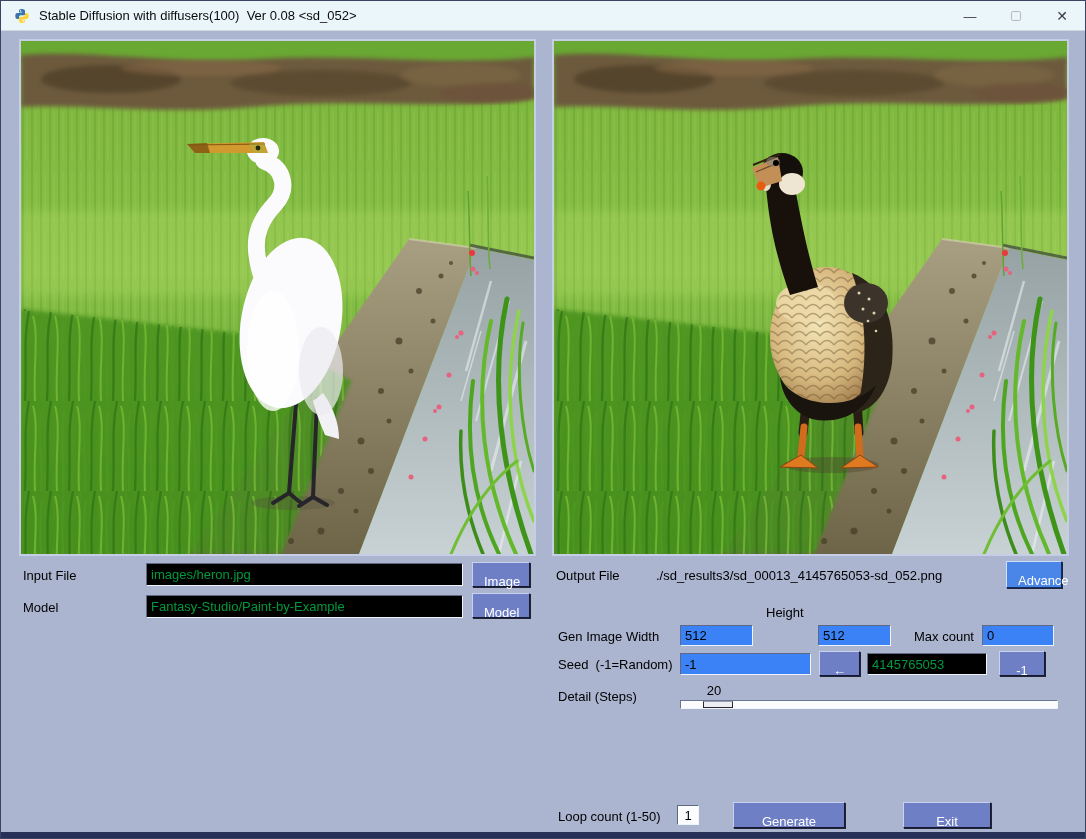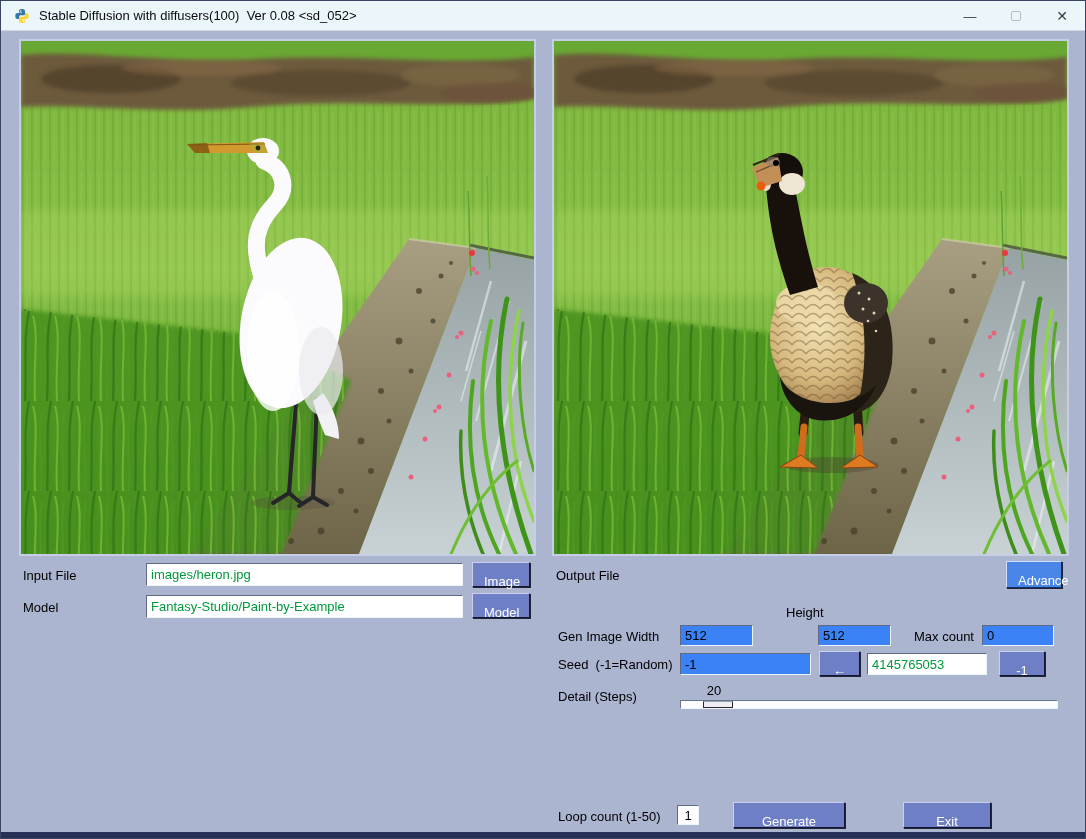--- a/index.html
+++ b/index.html
@@ -32,21 +32,21 @@
     position:absolute;top:38px;width:517px;height:517px;
     border:2px solid #c6cee6;background:#7fb63e;
   }
   .img-frame svg{display:block;width:513px;height:513px;}
   .frame-left{left:18px;}
   .frame-right{left:551px;}
   
   .lbl{position:absolute;font-size:13px;color:#000;line-height:15px;white-space:pre;}
   .tk-entry{
     position:absolute;font-family:"Liberation Sans",sans-serif;font-size:13px;
-    background:#ffffff;color:#009a3c;
+    background:#000000;color:#009a3c;
     border:1px solid;border-color:#5f6a82 #eef4fc #eef4fc #5f6a82;
     padding:2px 4px;outline:none;
   }
   .tk-entry.light{background:#3b82f6;color:#000;}
   .tk-entry.loop{background:#fbfdff;color:#000;text-align:center;padding:2px 1px;}
   .tk-btn{
     position:absolute;font-family:Liberation Sans, sans-serif;font-size:13px;color:#fff;
     background:#6f7fc6;
     border:1px solid;border-color:#c9d1ee #141a36 #141a36 #c9d1ee;
     box-shadow:1px 1px 0 rgba(8,10,26,.85);
@@ -273,25 +273,26 @@
 
   <span class="lbl" style="left:22px;top:567px;">Input File</span>
   <input class="tk-entry" style="left: 145px; top: 562px; width: 317px; height: 23px;" value="images/heron.jpg">
   <button class="tk-btn" style="left:471px;top:561px;width:58px;height:25px;">Image</button>
 
   <span class="lbl" style="left:22px;top:599px;">Model</span>
   <input class="tk-entry" style="left: 145px; top: 594px; width: 317px; height: 23px;" value="Fantasy-Studio/Paint-by-Example">
   <button class="tk-btn" style="left:471px;top:592px;width:58px;height:25px;">Model</button>
 
   <span class="lbl" style="left:555px;top:567px;">Output File</span>
+  <span class="static-val" style="left:655px;top:567px;">./sd_results3/sd_00013_4145765053-sd_052.png</span>
   <button class="tk-btn advance" style="left:1005px;top:560px;width:56px;height:27px;">Advance</button>
 
   <span class="lbl" style="left:557px;top:628px;">Gen Image Width</span>
   <input class="tk-entry light" style="left: 679px; top: 624px; width: 73px; height: 21px;" value="512">
-  <span class="lbl" style="left:765px;top:604px;margin-left:20px;">Height</span>
+  <span class="lbl" style="left:765px;top:604px;">Height</span>
   <input class="tk-entry light" style="left: 817px; top: 624px; width: 73px; height: 21px;" value="512">
   <span class="lbl" style="left:913px;top:628px;">Max count</span>
   <input class="tk-entry light" style="left: 981px; top: 624px; width: 72px; height: 21px;" value="0">
 
   <span class="lbl" style="left:557px;top:656px;">Seed  (-1=Random)</span>
   <input class="tk-entry light" style="left: 679px; top: 652px; width: 131px; height: 22px;" value="-1">
   <button class="tk-btn" style="left:818px;top:650px;width:41px;height:25px;">←</button>
   <input class="tk-entry" style="left: 866px; top: 652px; width: 120px; height: 22px;" value="4145765053">
   <button class="tk-btn" style="left:998px;top:650px;width:46px;height:25px;">-1</button>
 

